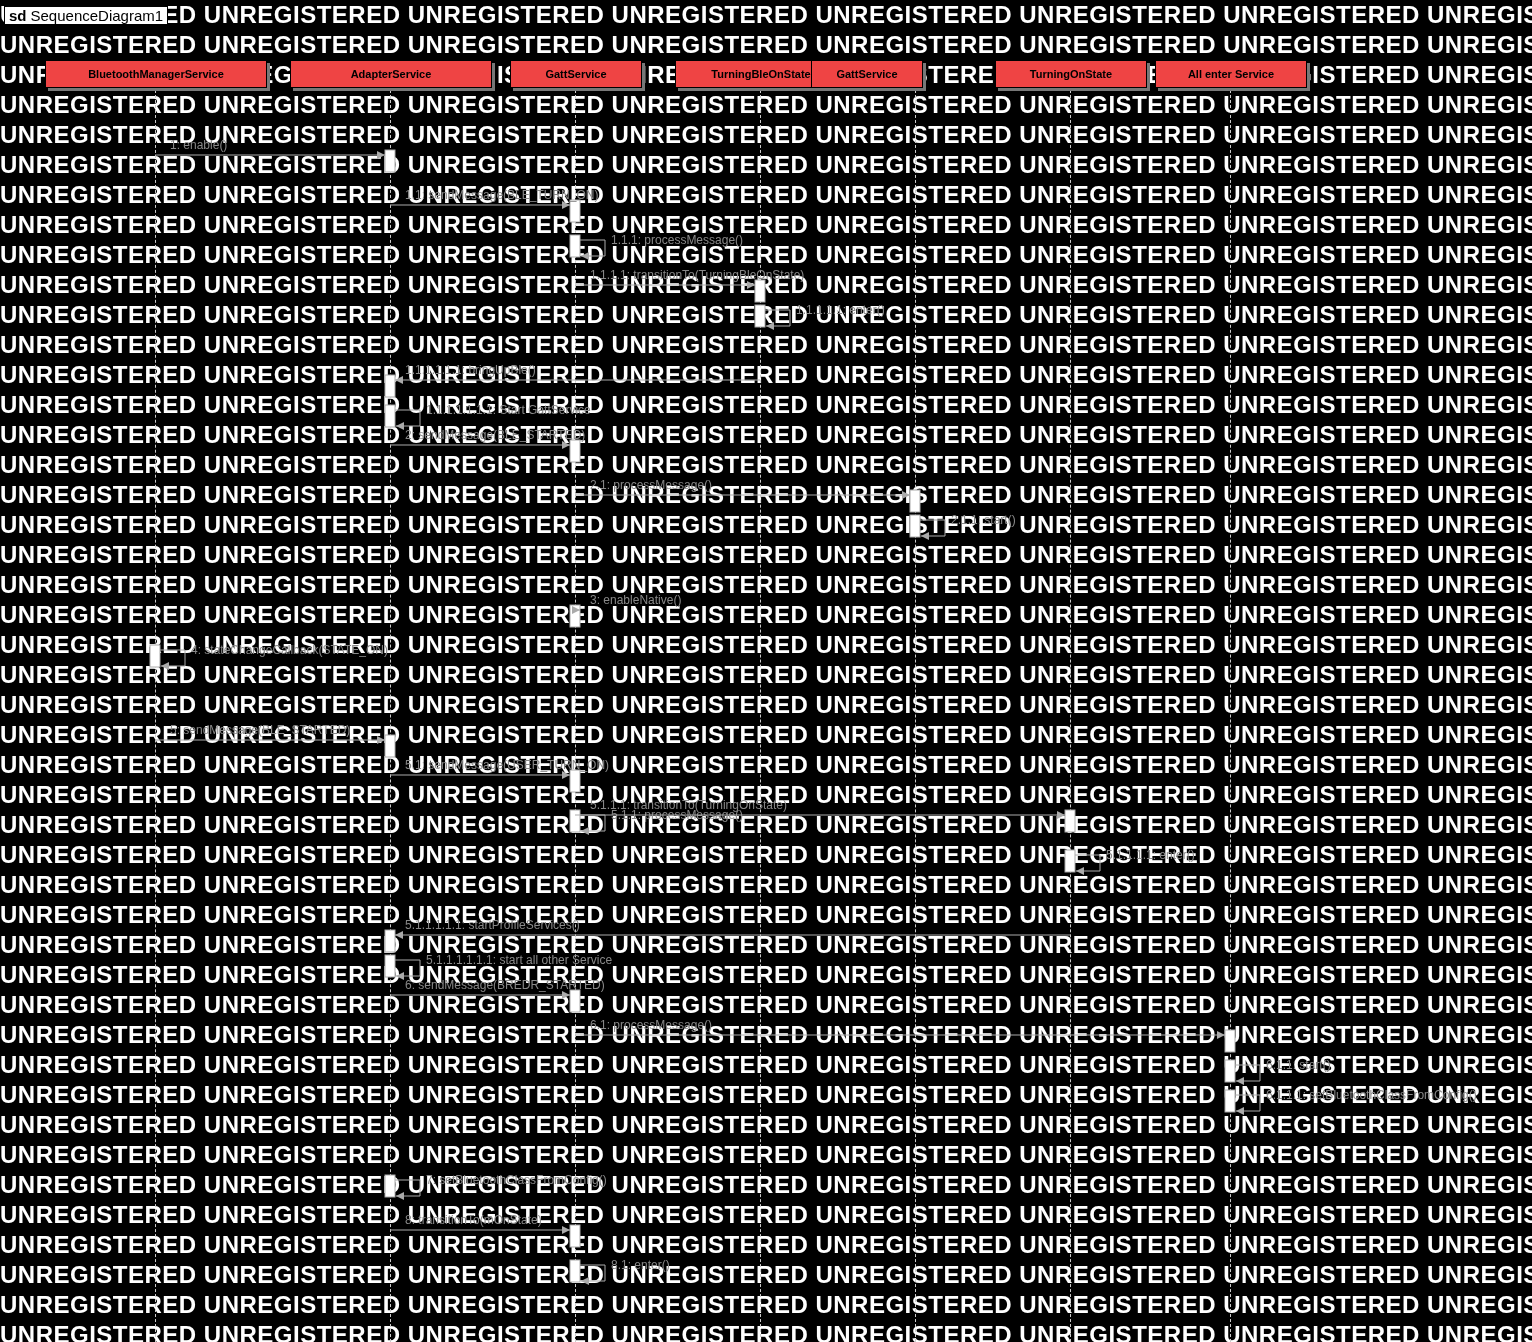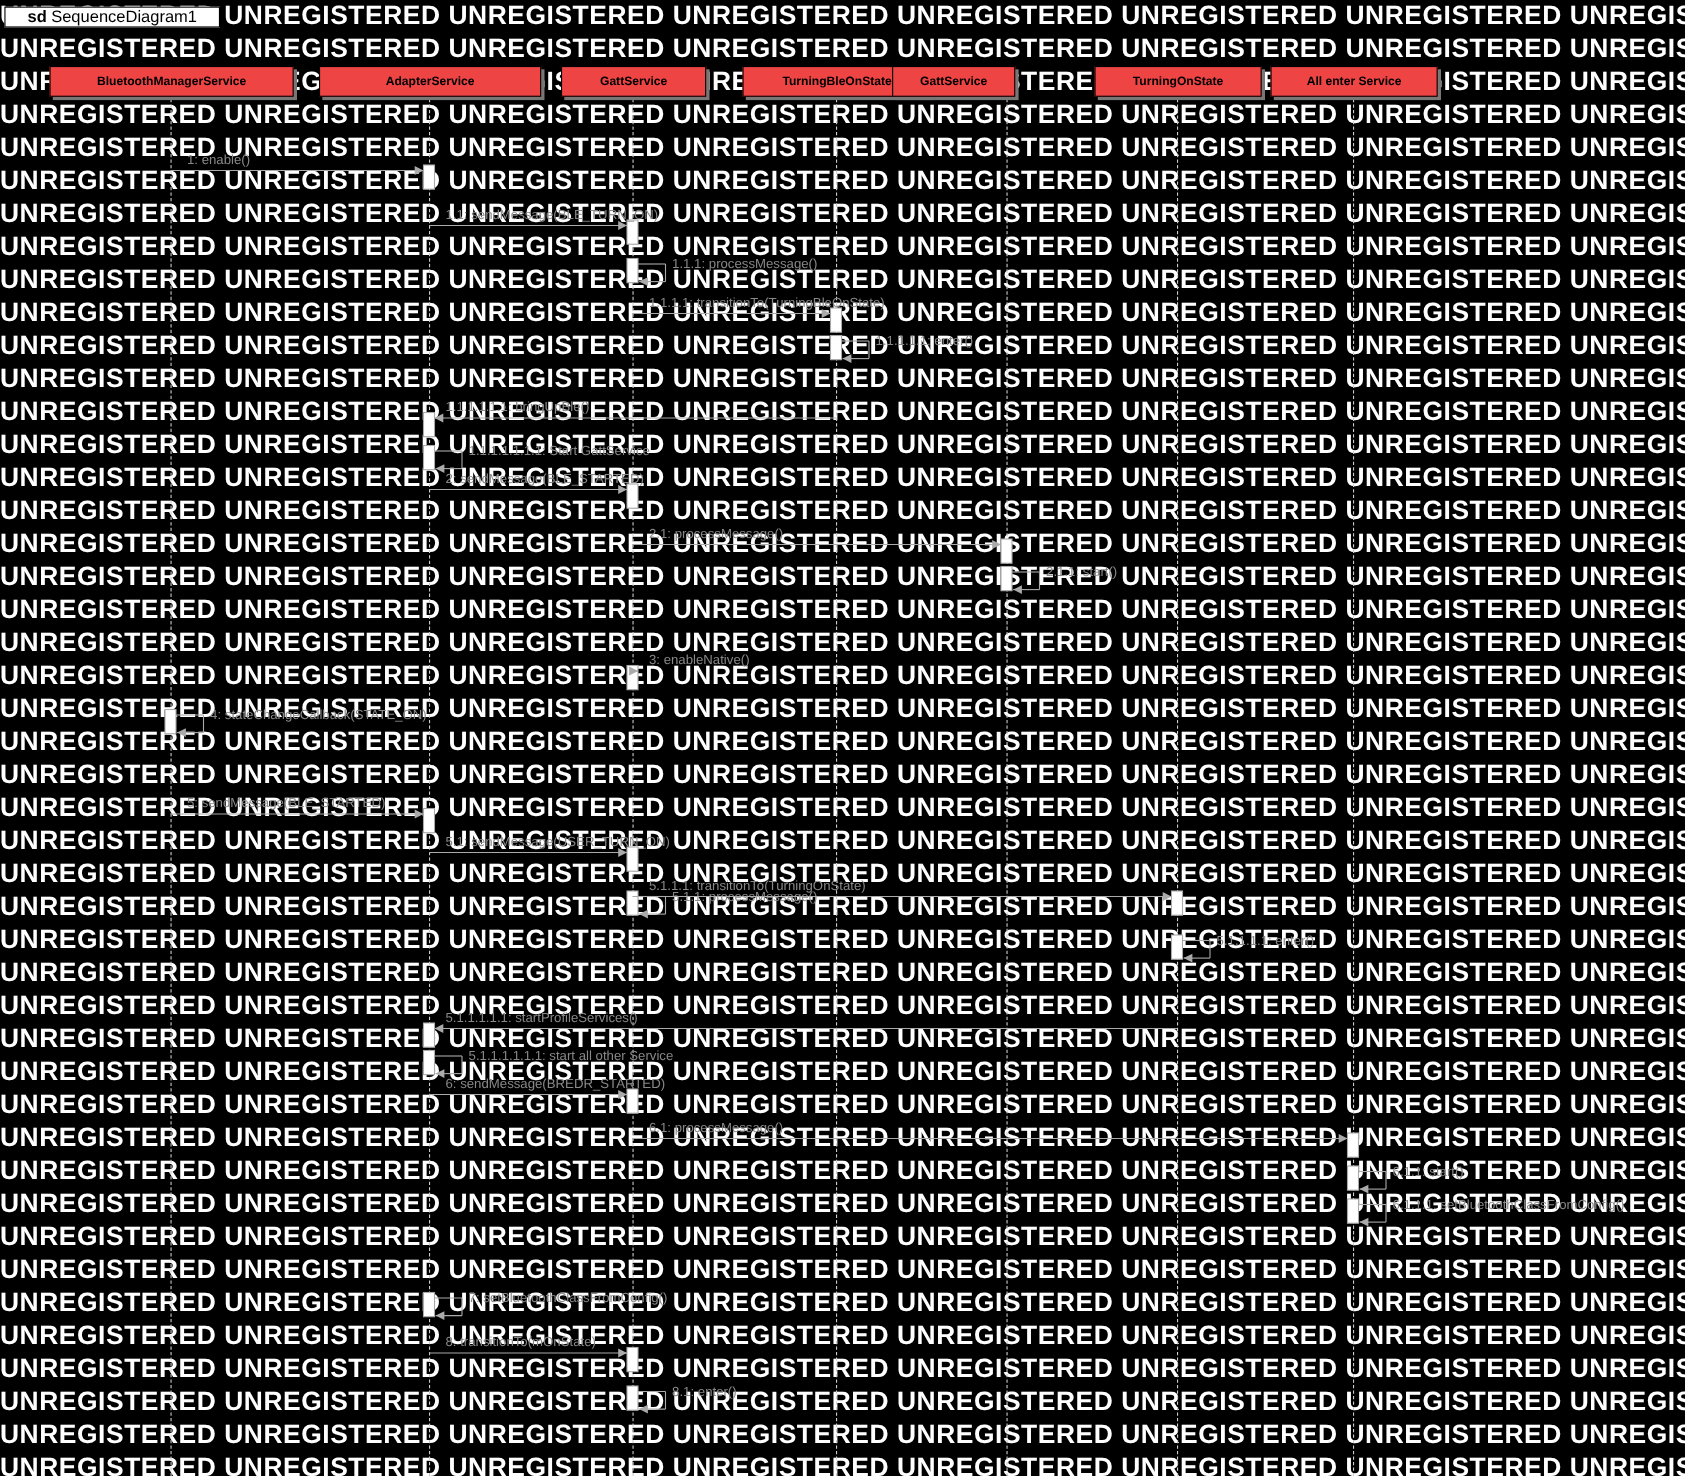--- a/index.html
+++ b/index.html
@@ -1,17 +1,17 @@
 <!DOCTYPE html>
 <html><head>
 <meta charset="utf-8">
 <style>
 html,body{margin:0;padding:0;width:1532px;height:1342px;background:#000;font-family:Arial,Helvetica,sans-serif;overflow:hidden}
 #watermark{position:absolute;inset:0;z-index:0;color:#fff;font-weight:bold;font-size:24px;line-height:30px;letter-spacing:0.5px;white-space:pre;overflow:hidden}
-.frame-tab{position:absolute;z-index:5;background:#fff;border:1px solid #000;padding:0 20px;font-size:15px}
+.frame-tab{position:absolute;z-index:5;background:#fff;border:1px solid #000;padding:0 4px;font-size:15px}
 .frame-tab b{font-weight:bold;margin-right:4px}
 .participant{position:absolute;z-index:6;top:60px;background:#ef4444;border:1px solid #000;font-size:11px;font-weight:bold;text-align:center;height:26px;line-height:26px;box-shadow:3px 3px 0 #777}
 .lifeline{position:absolute;z-index:2;top:90px;bottom:0;width:0;border-left:1px dashed #ccc}
 svg{position:absolute;inset:0;z-index:3;width:1532px;height:1342px}
 .msg{font-size:12px;fill:#888;font-family:Arial}
 .bar{fill:#fff;stroke:#aaa;stroke-width:1}
 line.arrow{stroke:#aaa;stroke-width:1}
 polygon.head{fill:#aaa}
 </style>
 </head>

